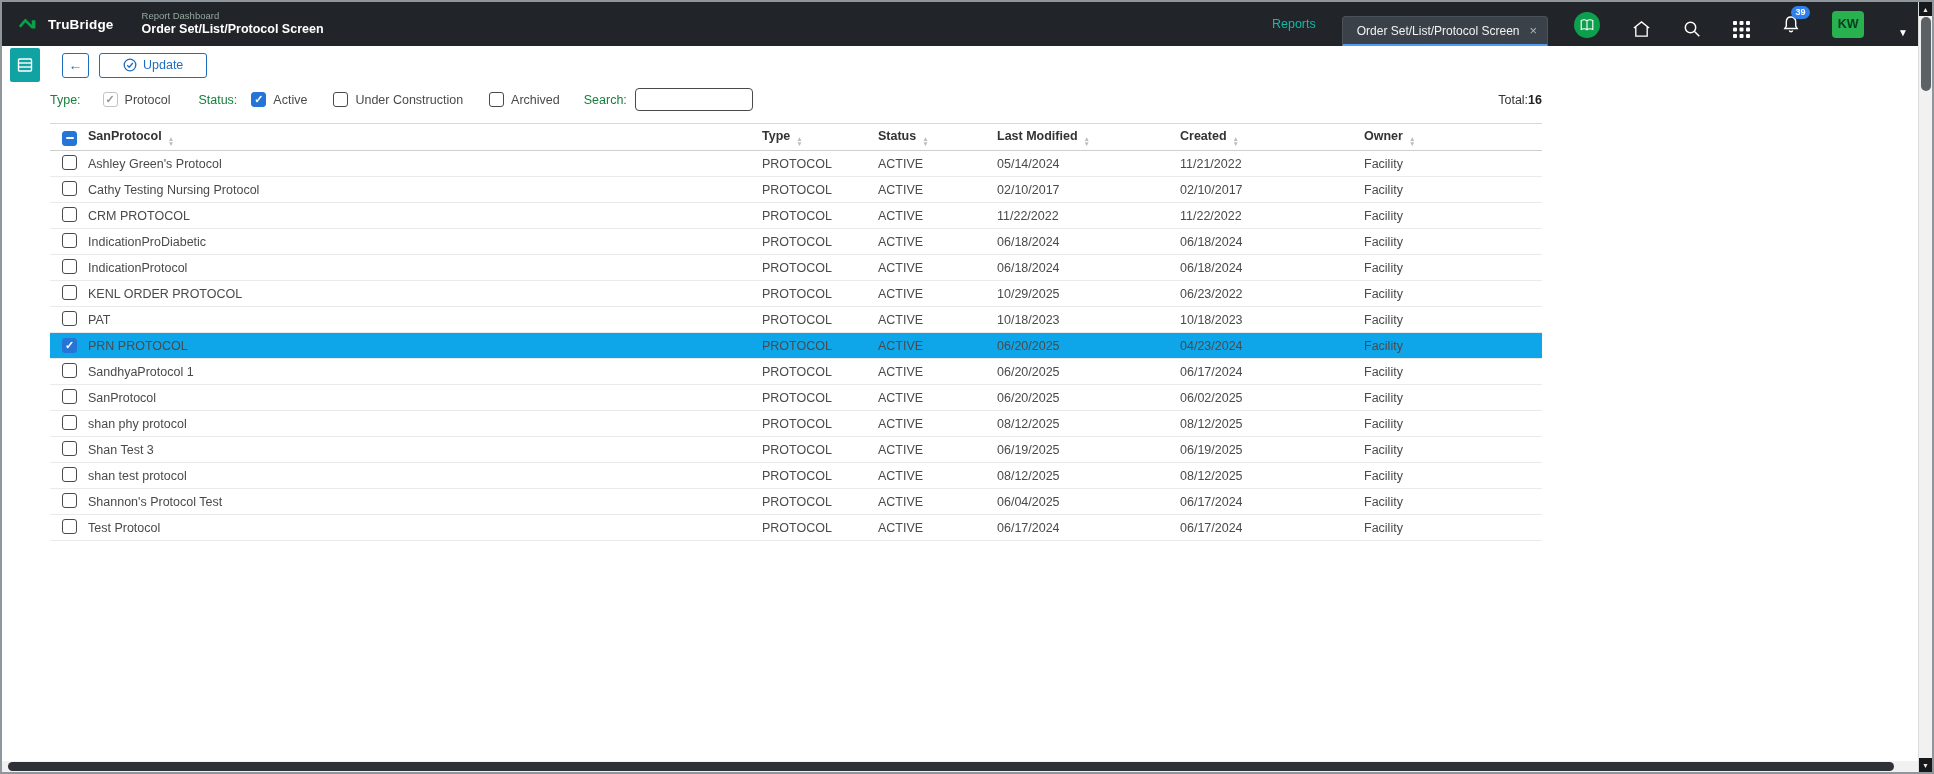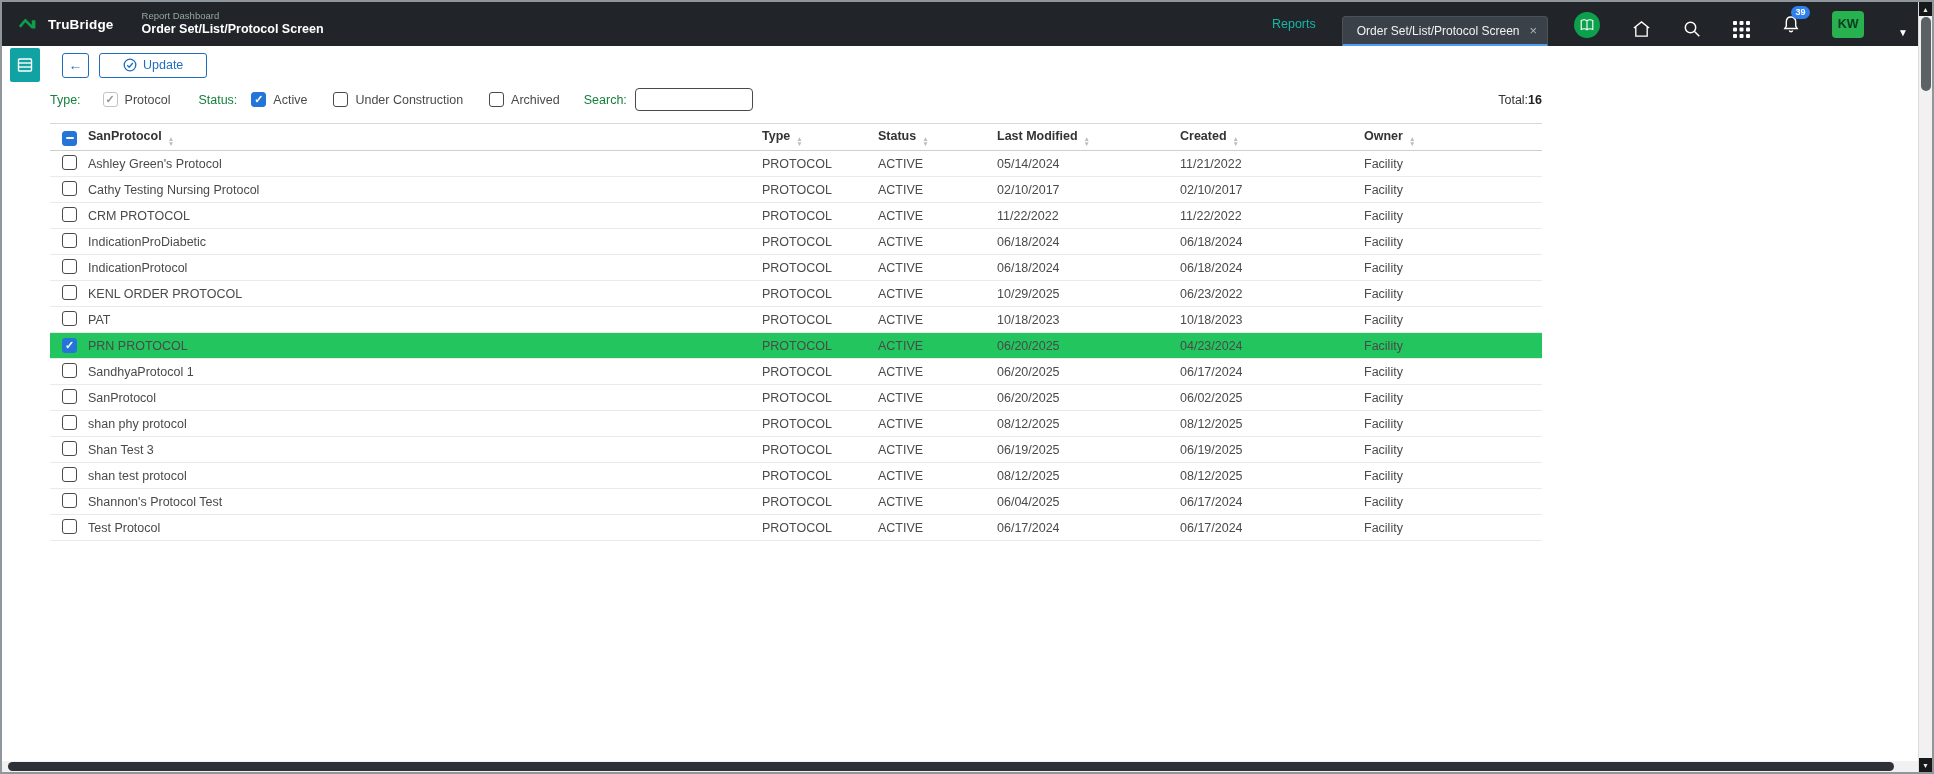--- a/index.html
+++ b/index.html
@@ -93,21 +93,21 @@
   .total-value { font-weight: bold; color: #222; }
 
   
   table.protocol-table { width: 1492px; border-collapse: collapse; margin-top: 12px; font-size: 12.5px; color: #4a4a4a; table-layout: fixed; }
   .protocol-table thead th {
     height: 27px; text-align: left; font-weight: bold; color: #333; padding: 0;
     border-top: 1px solid #d8d8d8; border-bottom: 1px solid #cfcfcf; white-space: nowrap;
   }
   .protocol-table tbody td { height: 26px; padding: 0; border-bottom: 1px solid #eaeaea; white-space: nowrap; overflow: hidden; }
   .protocol-table .cb-col { padding-left: 12px; width: 38px; }
-  .protocol-table tr.selected { background: #22c55e; }
+  .protocol-table tr.selected { background: #0ea5e9; }
   .sort { display: inline-flex; flex-direction: column; margin-left: 6px; vertical-align: -1px; color: #bdbdbd; font-size: 6.5px; line-height: 5px; }
 </style>
 </head>
 <body>
 
 <div class="window">
 
   <div class="app-header">
     <svg class="logo-mark" viewBox="0 0 24 16">
       <path d="M1 10 L8 2 L15 9 L15 4 L19 4 L19 13 L15 13 L8 6 L3 12 Z" fill="#0ca04d"></path>

